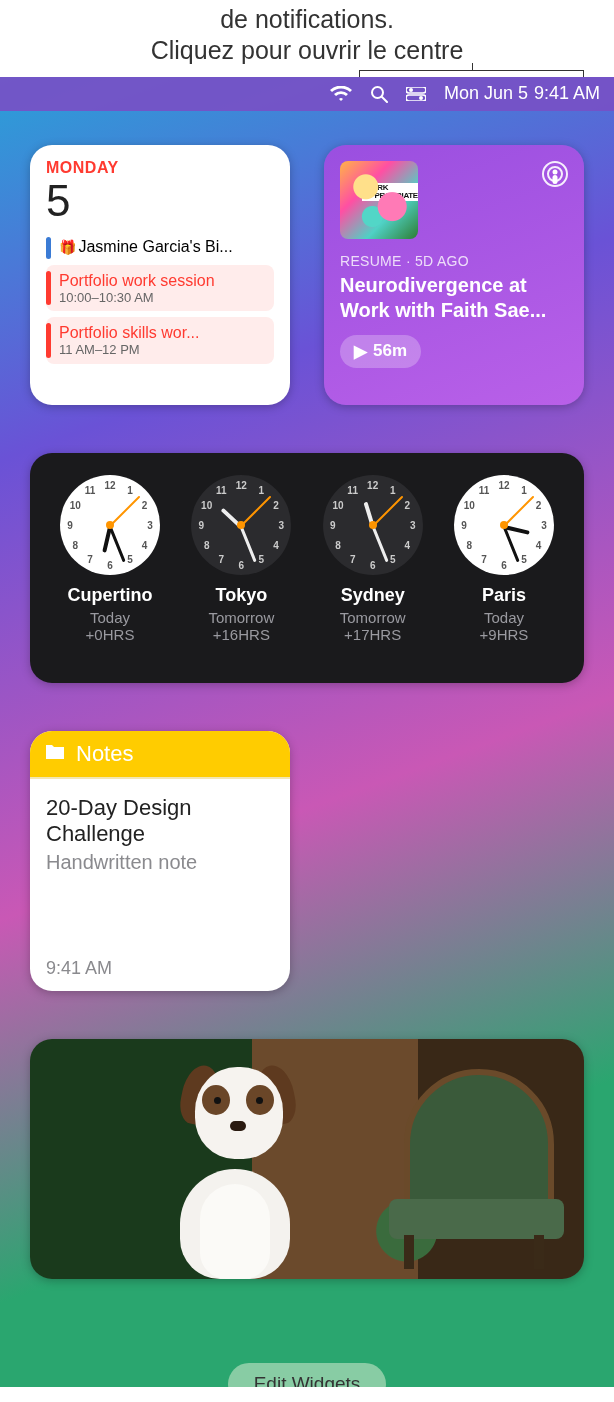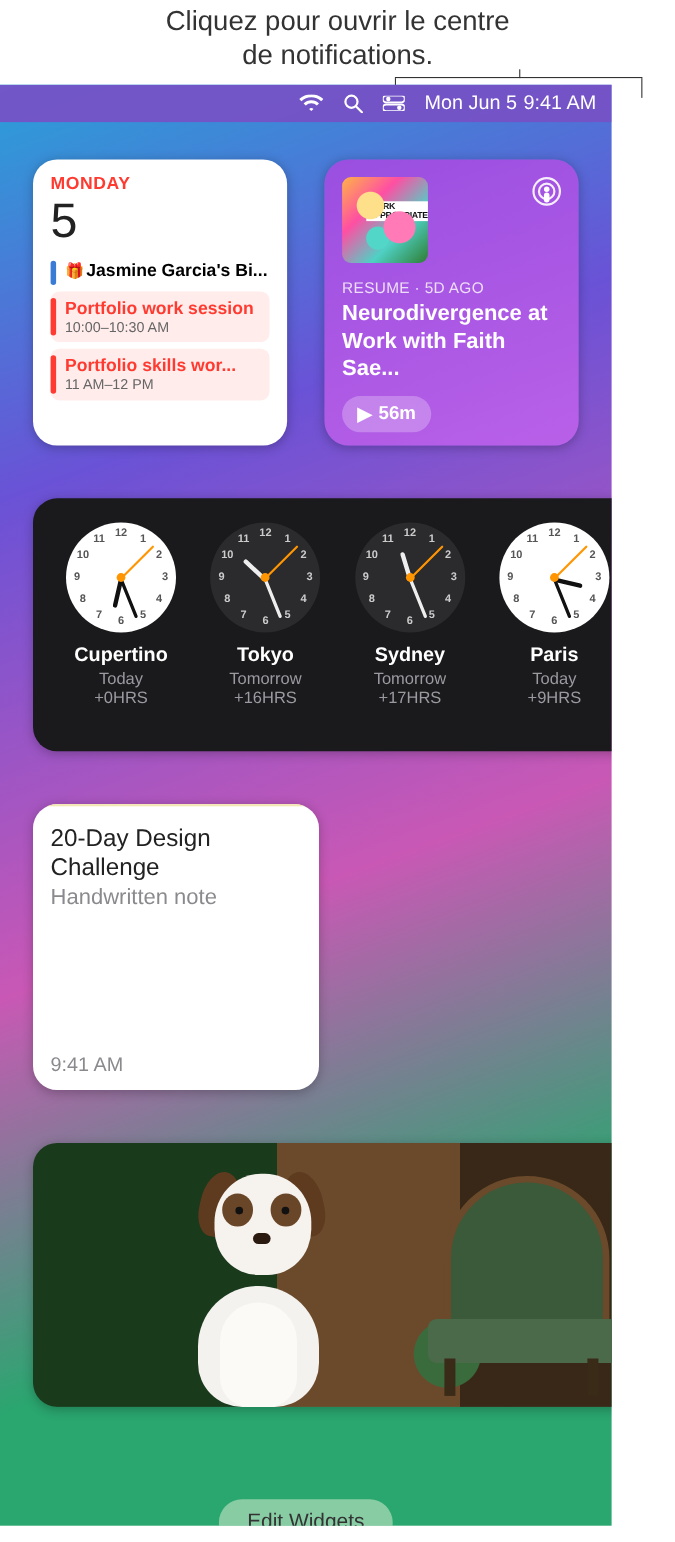--- a/index.html
+++ b/index.html
@@ -33,21 +33,21 @@
     top:0; width:1px; height:18px; background:#333;
   }
   .annotation-lines::before { left:0; }
   .annotation-lines::after  { right:0; }
   .annotation-center {
     position:absolute; left:50%; top:-8px; width:1px; height:8px; background:#333;
   }
 
   .desktop {
     position: relative;
-    width: 556px;
+    width: 614px;
     height: 1310px;
     background: linear-gradient(160deg, #2aa0d8 0%, #6a52d6 25%, #c958b5 55%, #2aa66f 80%, #2aa66f 100%);
     overflow: hidden;
   }
 
   .menubar {
     height: 34px;
     width: 100%;
     background: rgba(119, 80, 198, 0.92);
     display: flex;
@@ -80,21 +80,21 @@
 
   
   .calendar { background:#fff; padding: 14px 16px; }
   .cal-day { color:#ff3a30; font-weight:700; font-size:16px; letter-spacing:0.5px; }
   .cal-num { font-size:44px; font-weight:400; color:#222; line-height:1; margin-top:2px; margin-bottom:14px;}
   .cal-event { display:flex; align-items:flex-start; gap:8px; margin-bottom:6px; }
   .cal-bar { width:5px; border-radius:3px; align-self:stretch; min-height:22px;}
   .cal-bar.blue{ background:#3a7bd5;}
   .cal-bar.red { background:#ff3a30;}
   .cal-event .txt { font-size:16px; line-height:1.2; }
-  .cal-event .title { font-weight:700; }
+  .cal-event .title { font-weight:400; }
   .cal-event .sub  { font-size:13px; color:#666; }
   .cal-event.block { background:#ffeceb; border-radius:8px; padding:6px 8px 6px 0; }
   .cal-event.block .title { color:#ff3a30; }
   .bday-icon { font-size:14px; color:#ff3a30; margin-right:2px;}
 
   
   .podcast {
     background: linear-gradient(160deg,#9a4fe0 0%, #b960e8 100%);
     color:#fff; padding:16px; position:relative;
   }
@@ -209,22 +209,22 @@
     margin: 36px auto 0; display:block;
     background: rgba(200,230,200,0.6);
     border:none; padding: 10px 26px; border-radius: 22px;
     font-size: 19px; font-weight:500; color:#333;
   }
 </style>
 </head>
 <body>
 
 <div class="annotation">
+  <div>de notifications.</div>
   <div>Cliquez pour ouvrir le centre</div>
-  <div>de notifications.</div>
   <div class="annotation-lines">
     <div class="annotation-center"></div>
   </div>
 </div>
 
 <div class="desktop">
 
   <div class="menubar">
     <span class="icon">
       <svg width="22" height="16" viewBox="0 0 22 16">
@@ -396,20 +396,28 @@
           </div>
           <div class="clock-city">Paris</div>
           <div class="clock-day">Today</div>
           <div class="clock-offset">+9HRS</div>
         </div>
       </div>
 
     <div class="row">
 
       <div class="widget small notes-widget">
+        <div class="notes-header">
+          <span>
+            <svg width="22" height="18" viewBox="0 0 22 18">
+                <path d="M2 2h6l2 2h10v12H2z" fill="#fff"></path>
+              </svg>
+          </span>
+          <span>Notes</span>
+        </div>
         <div class="notes-rule"></div>
         <div class="notes-body">
           <div class="note-title">20-Day Design Challenge</div>
           <div class="note-sub">Handwritten note</div>
           <div class="note-time">9:41 AM</div>
         </div>
       </div>
     </div>
 
     <div class="widget wide photo-widget">

